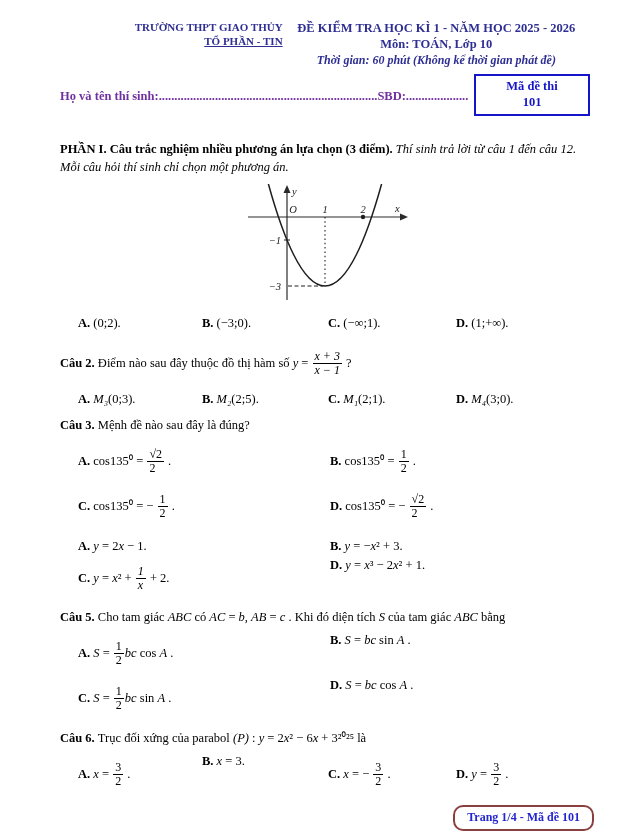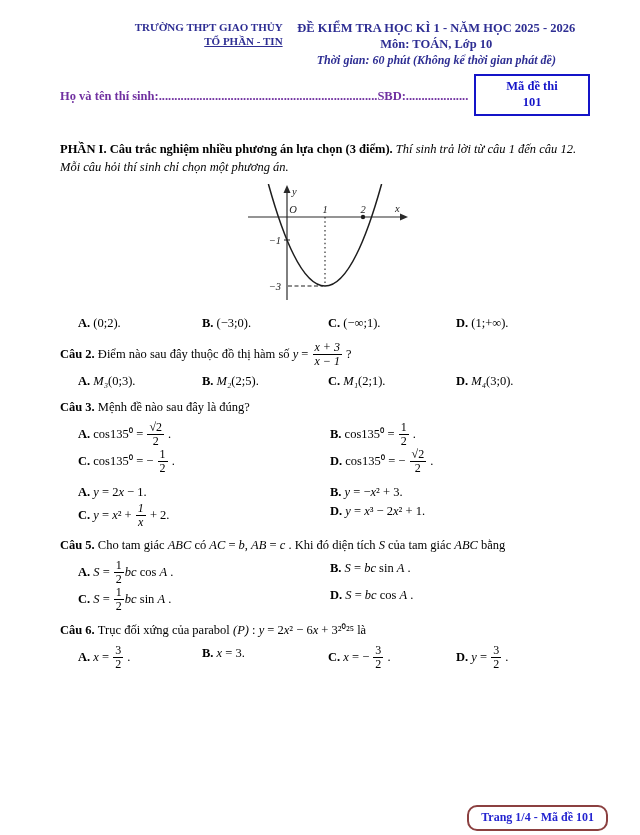--- a/index.html
+++ b/index.html
@@ -22,33 +22,33 @@
               font-weight:bold; line-height:1.3; padding:2px 0 3px; }
   
   .section-head { margin:24px 0 0 0; line-height:1.45; }
   .section-head b { font-weight:bold; }
   .section-head i { font-style:italic; }
   
   .question { margin-top:8px; }
   .q-text { margin:0; line-height:1.5; }
   .q-num { font-weight:bold; }
   .it { font-style:italic; }
-  .frac { display:inline-block; vertical-align:-0.62em; text-align:center; line-height:1.08; font-size:12px; margin:0 1px; }
+  .frac { display:inline-block; vertical-align:-0.62em; line-height:1.08; font-size:12px; margin:9px 1px; }
   .frac .fnum { display:block; border-bottom:1px solid #000; padding:0 2px; }
   .frac .fden { display:block; padding:0 2px; }
   .opts { margin-top:4px; }
   .opts4 { display:grid; grid-template-columns:124px 126px 128px 1fr; padding-left:18px; }
   .opts2 { display:grid; grid-template-columns:252px 1fr; padding-left:18px; row-gap:0; }
   .opt { white-space:nowrap; line-height:1.5; }
   .opt .opt-label { font-weight:bold; }
   
   .figure-wrap { text-align:center; margin:2px 0 2px 0; }
   .figure-wrap svg text { font-family:"Liberation Serif", serif; font-style:italic; font-size:10.5px; fill:#222; }
   
-  .footer-box { position:absolute; right:32px; bottom:4px; border:2px solid #8b4040; border-radius:10px;
+  .footer-box { position:absolute; right:46px; bottom:4px; border:2px solid #8b4040; border-radius:10px;
                 padding:3px 12px 4px 12px; color:#2424d0; font-weight:bold; font-size:12px; background:#fff; }
 </style>
 </head>
 <body>
 
 <div class="page">
 
   <div class="header">
     <div class="h-left">
       <div>TRƯỜNG THPT GIAO THỦY</div>

